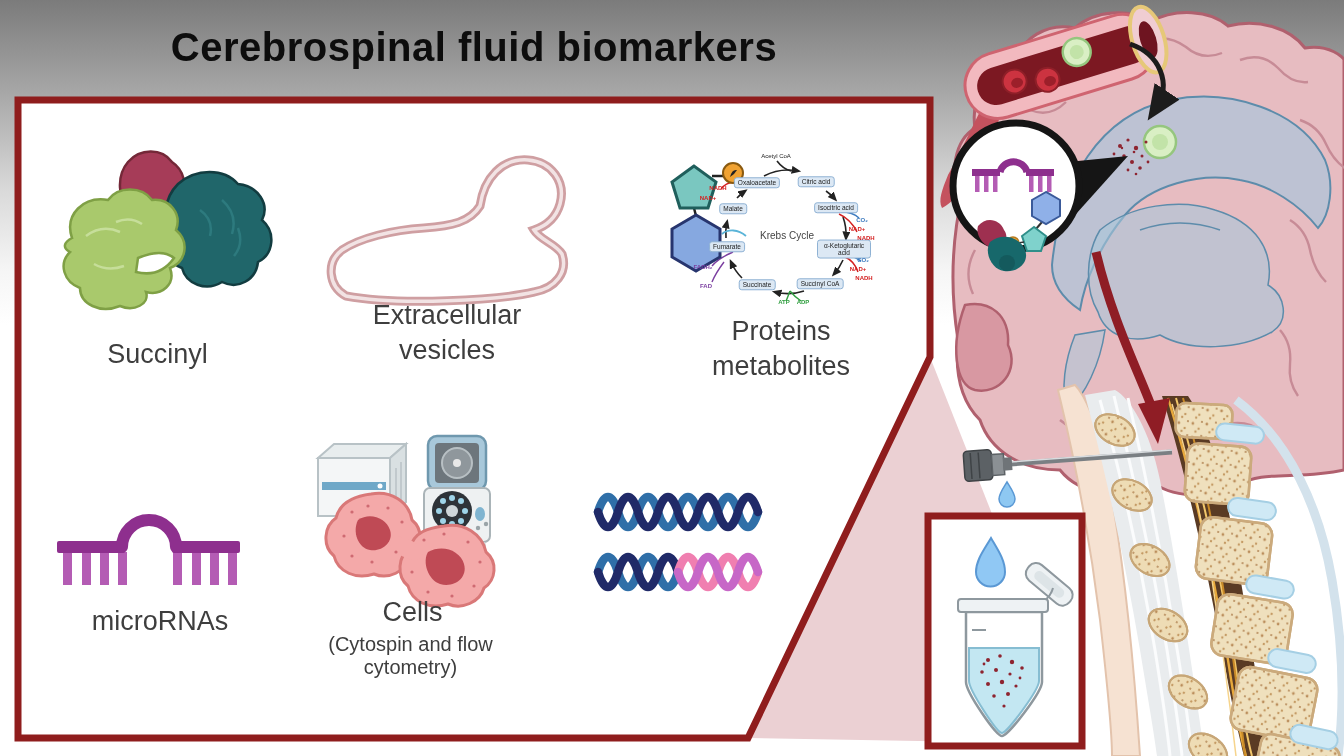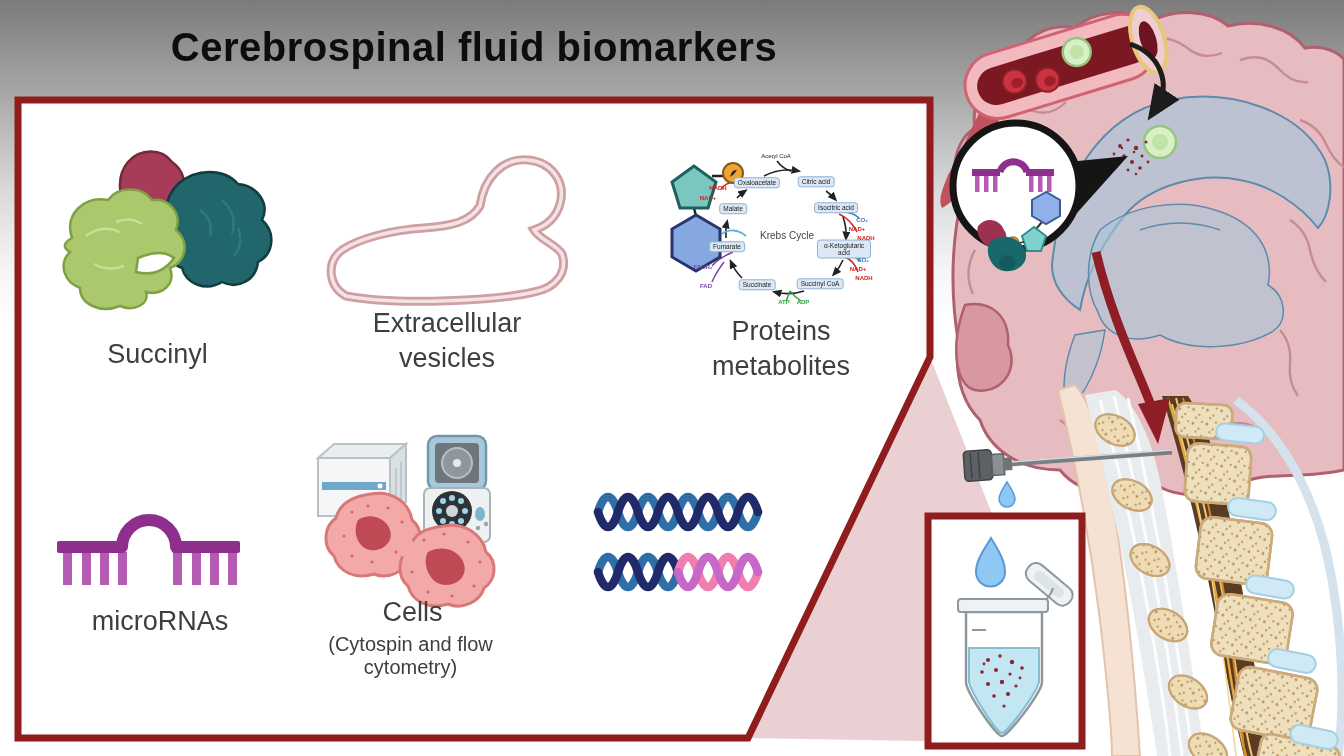--- a/index.html
+++ b/index.html
@@ -436,21 +436,21 @@
             <circle cx="984" cy="664" r="1.4"></circle>
             <circle cx="1004" cy="706" r="1.6"></circle>
       </g>
     </g>
   </g>
 </svg>
 
 <div id="title">Cerebrospinal fluid biomarkers</div>
 
 <div class="lbl" style="left:60px;top:337px;width:195px">Succinyl</div>
-<div class="lbl" style="left:337px;top:306px;width:220px">Extracellular vesicles</div>
+<div class="lbl" style="left:337px;top:298px;width:220px">Extracellular vesicles</div>
 <div class="lbl" style="left:700px;top:314px;width:162px">Proteins metabolites</div>
 <div class="lbl" style="left:320px;top:595px;width:185px">Cells</div>
 <div class="lbl" style="left:60px;top:604px;width:200px">microRNAs</div>
 <div class="sub" style="left:293px;top:633px;width:235px">(Cytospin and flow cytometry)</div>
 
 <div class="ktitle" style="left:787px;top:235px">Krebs Cycle</div>
 <div class="ktxt" style="left:776px;top:156px">Acetyl CoA</div>
 <div class="kbox" style="left:757px;top:183px">Oxaloacetate</div>
 <div class="kbox" style="left:816px;top:182px">Citric acid</div>
 <div class="kbox" style="left:836px;top:208px">Isocitric acid</div>

